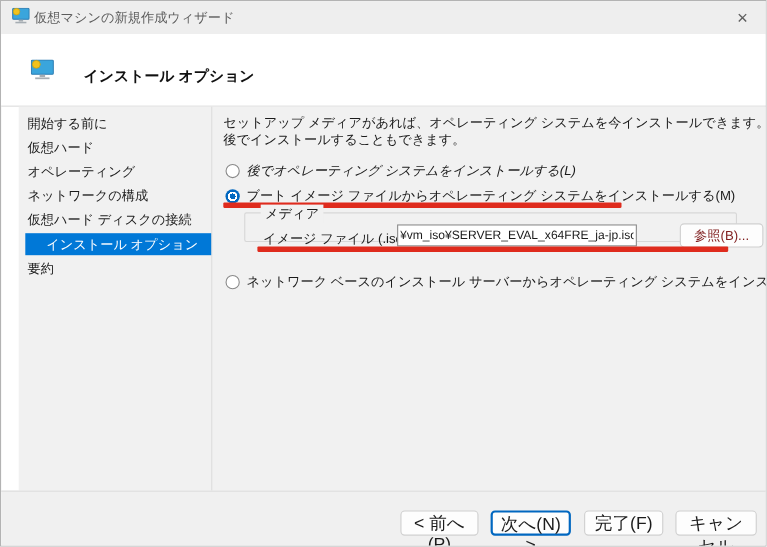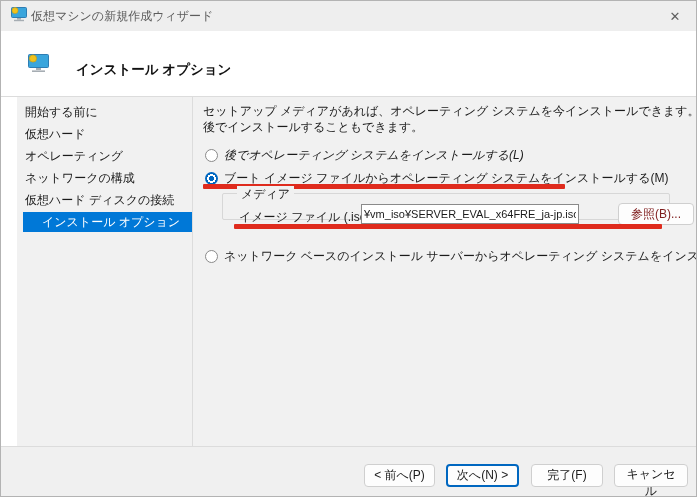--- a/index.html
+++ b/index.html
@@ -80,21 +80,21 @@
   .ann-1 { left:186px; top:87px; width:362px; height:5px; }
   .ann-2 { left:217px; top:127px; width:428px; height:5px; }
   
   .footer {
     position:absolute; left:0; top:445px; width:697px; height:52px;
     background:#f0f0f0; border-top:1px solid #dcdcdc; box-sizing:border-box;
   }
   .btn {
     position:absolute; top:17px; height:23px; box-sizing:border-box;
     background:#fdfdfd; border:1px solid #cfcfcf; border-radius:4px;
-    font-family:"Liberation Sans",sans-serif; font-size:12px; color:#1b1b1b;
+    font-family:"Liberation Sans",sans-serif; font-size:16px; color:#1b1b1b;
   }
   .btn-prev   { left:363px; width:71px; }
   .btn-next   { left:445px; width:73px; border:2px solid #0067c0; }
   .btn-finish { left:530px; width:72px; }
   .btn-cancel { left:613px; width:74px; }
 </style>
 </head>
 <body>
 
 <div class="window">
@@ -128,20 +128,21 @@
   <div class="body">
     <div class="vsep"></div>
 
     <div class="sidebar">
       <div class="side-item">開始する前に</div>
       <div class="side-item">仮想ハード</div>
       <div class="side-item">オペレーティング</div>
       <div class="side-item">ネットワークの構成</div>
       <div class="side-item">仮想ハード ディスクの接続</div>
       <div class="side-item selected">インストール オプション</div>
+      <div class="side-item">要約</div>
     </div>
 
     <div class="intro">セットアップ メディアがあれば、オペレーティング システムを今インストールできます。後でインストールすることもできます。</div>
 
     <div class="radio-row" style="left:188px; top:50px;font-style:italic;">
       <span class="radio"></span>
       <span class="radio-label">後でオペレーティング システムをインストールする(L)</span>
     </div>
 
     <div class="radio-row" style="left:188px; top:73px;">

